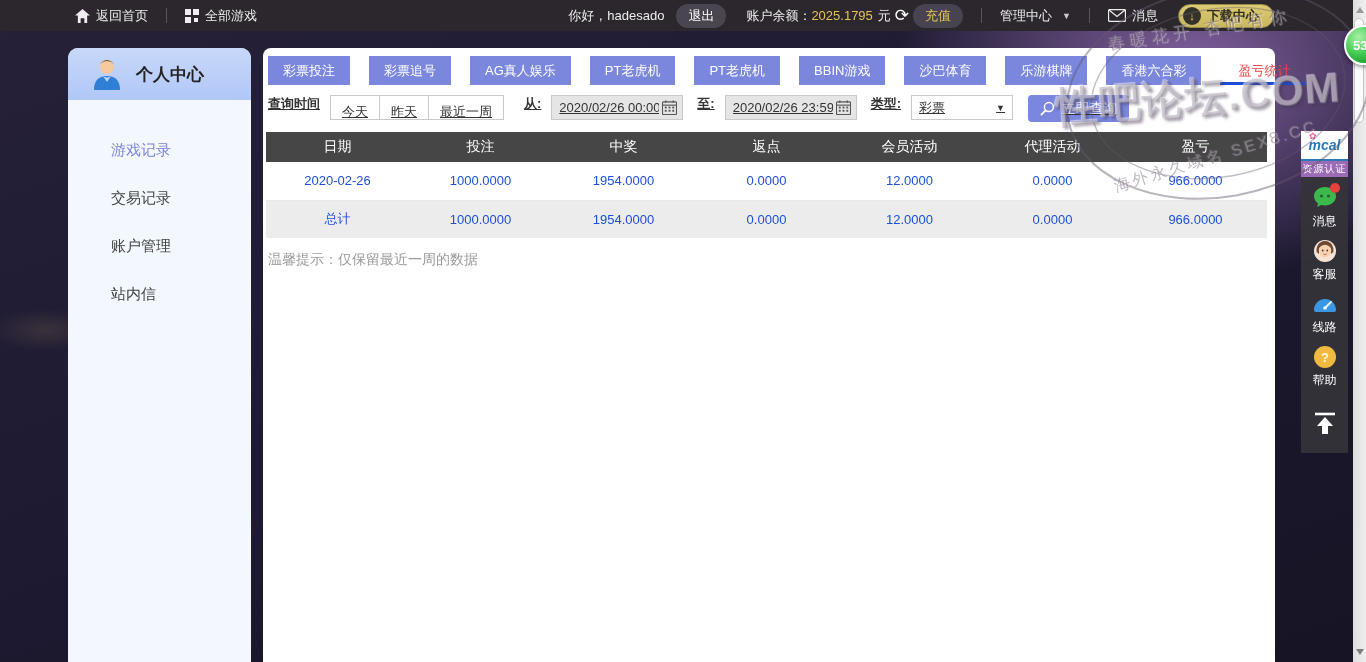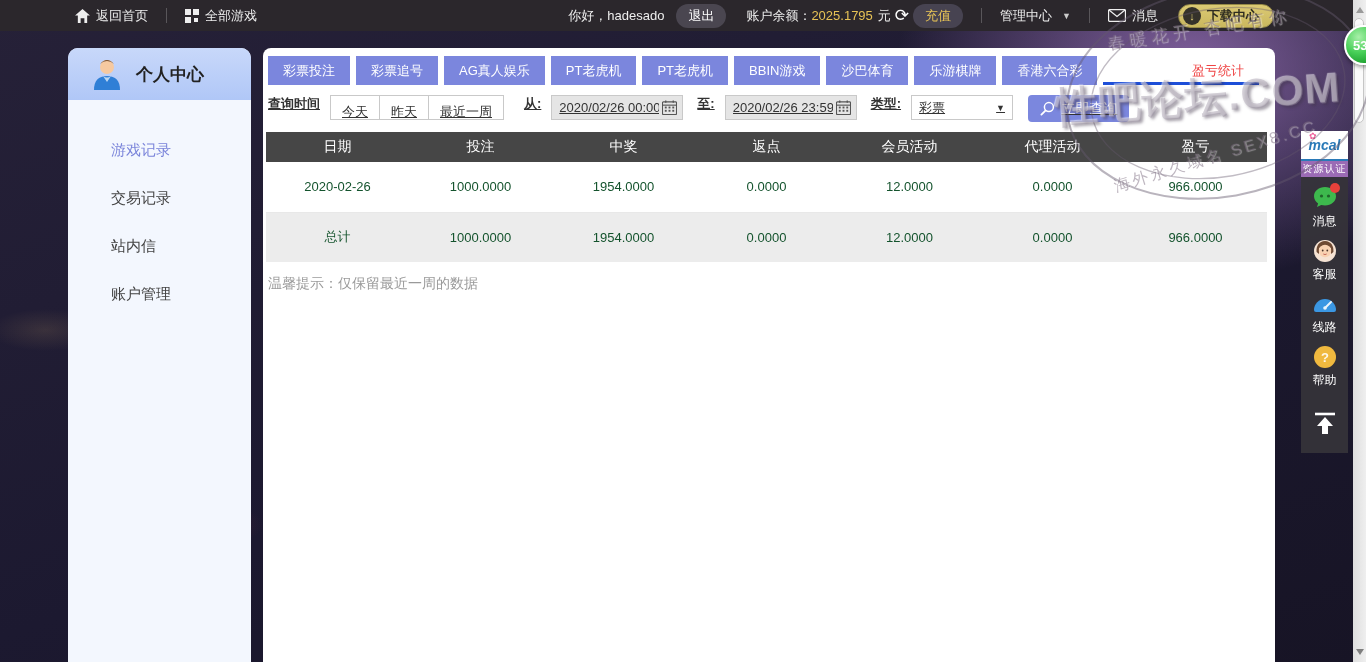--- a/index.html
+++ b/index.html
@@ -51,21 +51,21 @@
   .side-menu li { height:48px; line-height:48px; padding-left:43px; font-size:15px; color:#444; cursor:pointer; }
   .side-menu li.active { color:#7a84da; }
   
   .content {
     position:absolute; left:263px; top:48px; width:1012px; bottom:0;
     background:#fff; border-radius:8px 8px 0 0; padding:8px 10px 0 2px; z-index:10;
   }
   .tabs { display:flex; height:29px; margin-left:3px; }
   .tab {
     background:#7b86dd; color:#fff; font-size:13px; line-height:29px;
-    padding:0 15px; margin-right:6px; text-align:center; cursor:pointer; white-space:nowrap;
+    padding:0 15px; margin-right:19px; text-align:center; cursor:pointer; white-space:nowrap;
   }
   .tab.active {
     flex:1; background:transparent; color:#ef4444; text-align:right; padding-left:18px;
     border-bottom:3px solid #1d4ed8; cursor:default;
   }
   .filter { display:flex; margin:10px 0 0 3px; font-size:13px; color:#333; height:27px;text-decoration:underline; }
   .flabel { font-weight:bold; margin-right:10px; white-space:nowrap; }
   .qgroup { display:flex; }
   .qbtn { border:1px solid #c9c9c9; background:#fff; height:25px; line-height:23px;
     padding:4px 11px; cursor:pointer; color:#333; }
@@ -84,21 +84,21 @@
   }
   .sel-caret { font-size:9px; color:#333; }
   .search-btn {
     display:flex; align-items:center; justify-content:center; gap:7px;
     width:101px; height:27px; margin-left:15px;
     background:#7b87de; color:#fff; font-size:14px; border:none; border-radius:4px; cursor:pointer;
     font-family:"Liberation Sans",sans-serif;
   }
   table.pl { width:1001px; margin-top:10px; margin-left:1px; border-collapse:collapse; table-layout:fixed; }
   table.pl th { background:#464646; color:#fff; font-size:14px; font-weight:normal; height:30px; }
-  table.pl td { text-align:center; font-size:13px; color:#14532d; height:50px; }
+  table.pl td { text-align:center; font-size:13px; color:#1d4ed8; height:38px; }
   tr.row-odd  td { background:#fff; border-bottom:1px solid #e8e8e8; }
   tr.row-even td { background:#ececec; }
   .tip { margin:13px 0 0 3px; font-size:14px; color:#9a9a9a; }
   
   .floatbar { position:absolute; left:1301px; top:131px; width:47px; z-index:30; }
   .fb-logo { height:30px; background:#fff; display:flex; align-items:center; justify-content:center;
     font-size:14px; font-style:italic; font-weight:bold; color:#2a7ab8; position:relative;
     border-bottom:2px solid #2a7ab8; }
   .fb-logo .flower { position:absolute; top:0; left:8px; color:#ef5f9a; font-size:9px; font-style:normal; }
   .fb-caption { height:16px; background:#9b6bb5; color:#fff; font-size:10px;
@@ -191,22 +191,22 @@
       <circle cx="17" cy="9" r="7" fill="#f6c9a0"></circle>
       <path d="M10 6 Q17 -2 24 6 Q21 3 17 3 Q13 3 10 6Z" fill="#7a5436"></path>
       <path d="M4 32 Q4 18 17 18 Q30 18 30 32 Z" fill="#2f7fd6"></path>
       <path d="M13 18 L17 24 L21 18 Q17 21 13 18Z" fill="#bcd7f2"></path>
     </svg>
     <span class="side-title">个人中心</span>
   </div>
   <ul class="side-menu">
     <li class="active">游戏记录</li>
     <li>交易记录</li>
+    <li>账户管理</li>
     <li>站内信</li>
-    <li>账户管理</li>
   </ul>
 </div>
 
 <div class="content">
   <div class="tabs">
     <div class="tab">彩票投注</div>
     <div class="tab">彩票追号</div>
     <div class="tab">AG真人娱乐</div>
     <div class="tab">PT老虎机</div>
     <div class="tab">PT老虎机</div>

